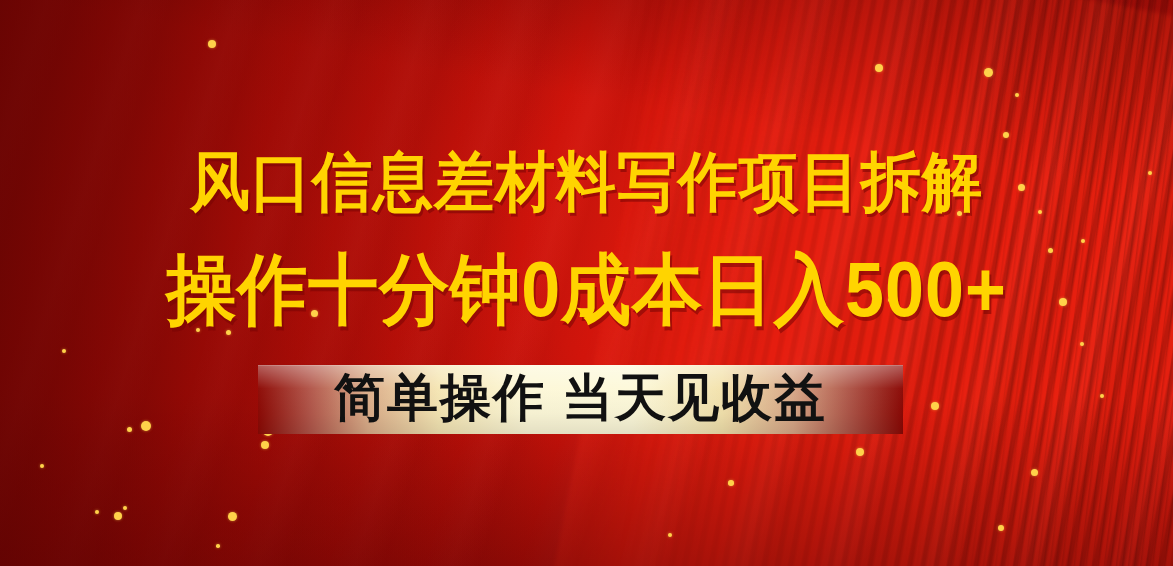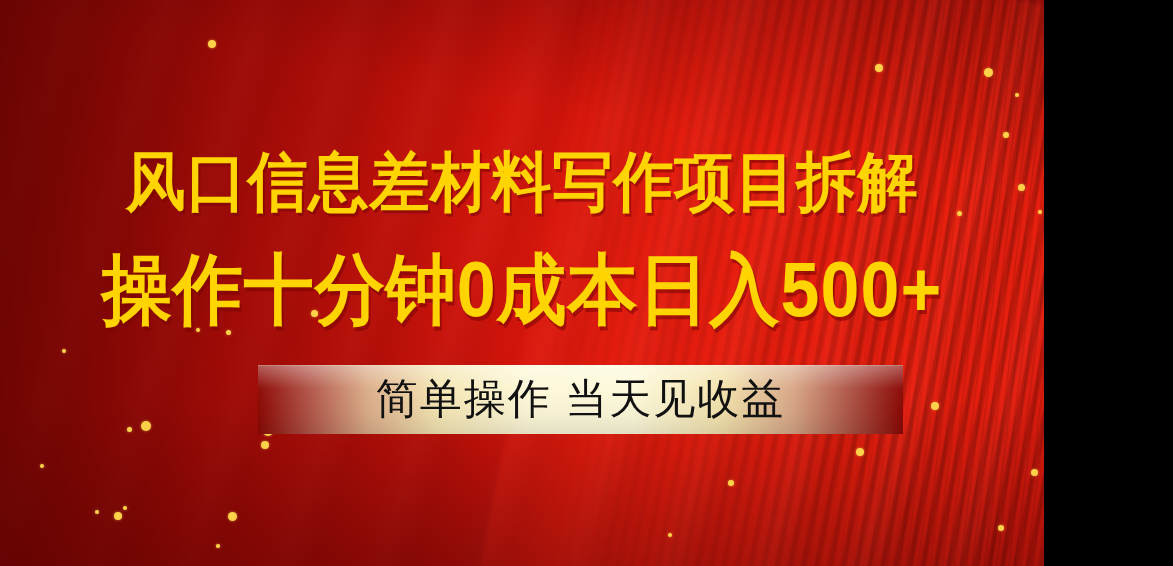--- a/index.html
+++ b/index.html
@@ -2,21 +2,21 @@
 <html><head>
 <meta charset="utf-8">
 <style>
   html, body {
     margin: 0;
     padding: 0;
     background: #000;
   }
   #poster {
     position: relative;
-    width: 1044px;
+    width: 1173px;
     height: 566px;
     overflow: hidden;
     font-family: "Liberation Sans", "DejaVu Sans", sans-serif;
     background: #701a75;
   }
 
   
   .bg-base {
     position: absolute;
     inset: 0;
@@ -149,22 +149,22 @@
     inset: 0;
     background: linear-gradient(180deg, rgba(255,255,255,0.35) 0%, rgba(255,255,255,0.02) 34%, rgba(0,0,0,0.03) 70%, rgba(0,0,0,0.10) 100%);
     pointer-events: none;
   }
   .ribbon-text {
     position: absolute;
     inset: 0;
     display: flex;
     align-items: center;
     justify-content: center;
-    font-size: 42px;
-    font-weight: normal;
+    font-size: 51px;
+    font-weight: bold;
     color: #111;
     letter-spacing: 2px;
     white-space: nowrap;
     z-index: 2;
     transform: translateY(-1px);
   }
 </style>
 </head>
 <body>
 

